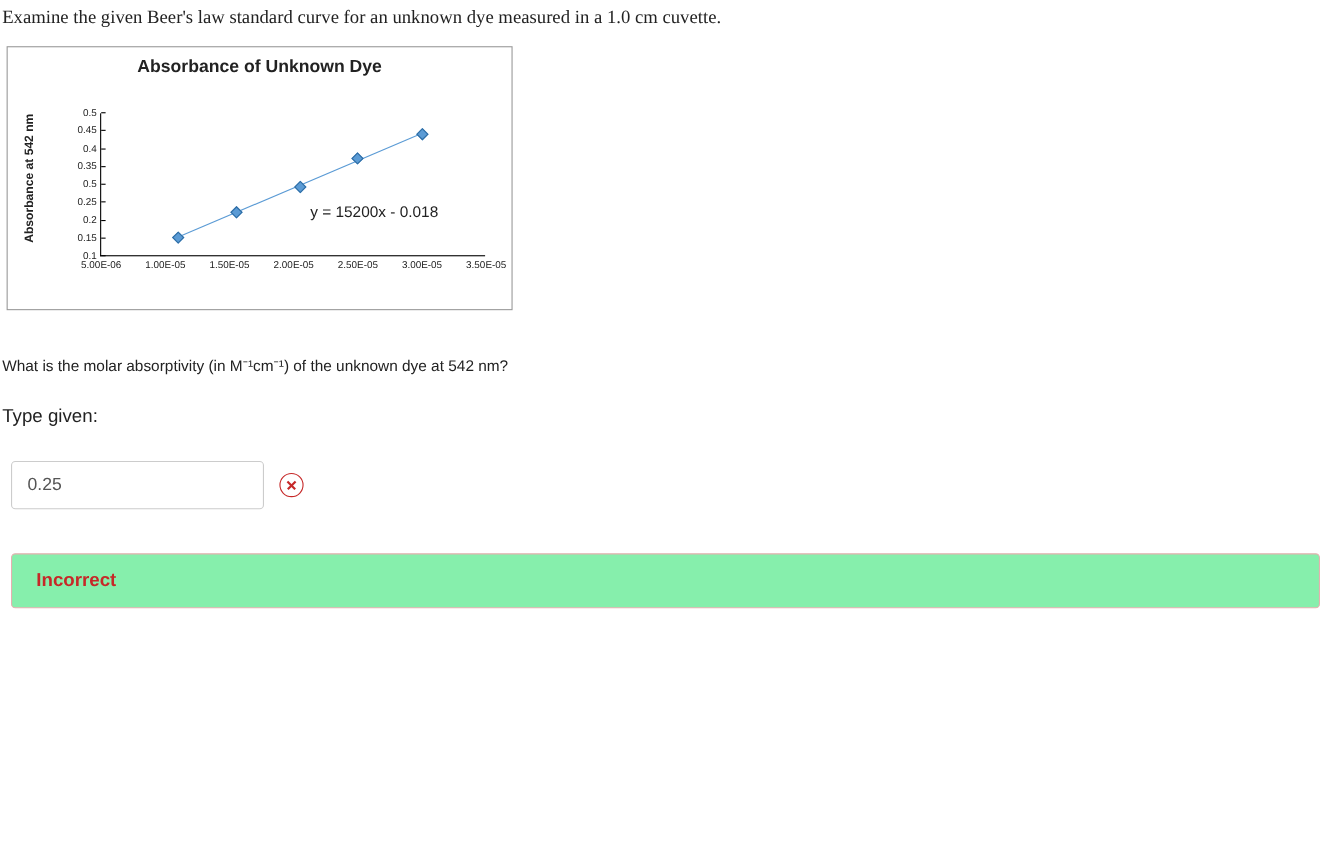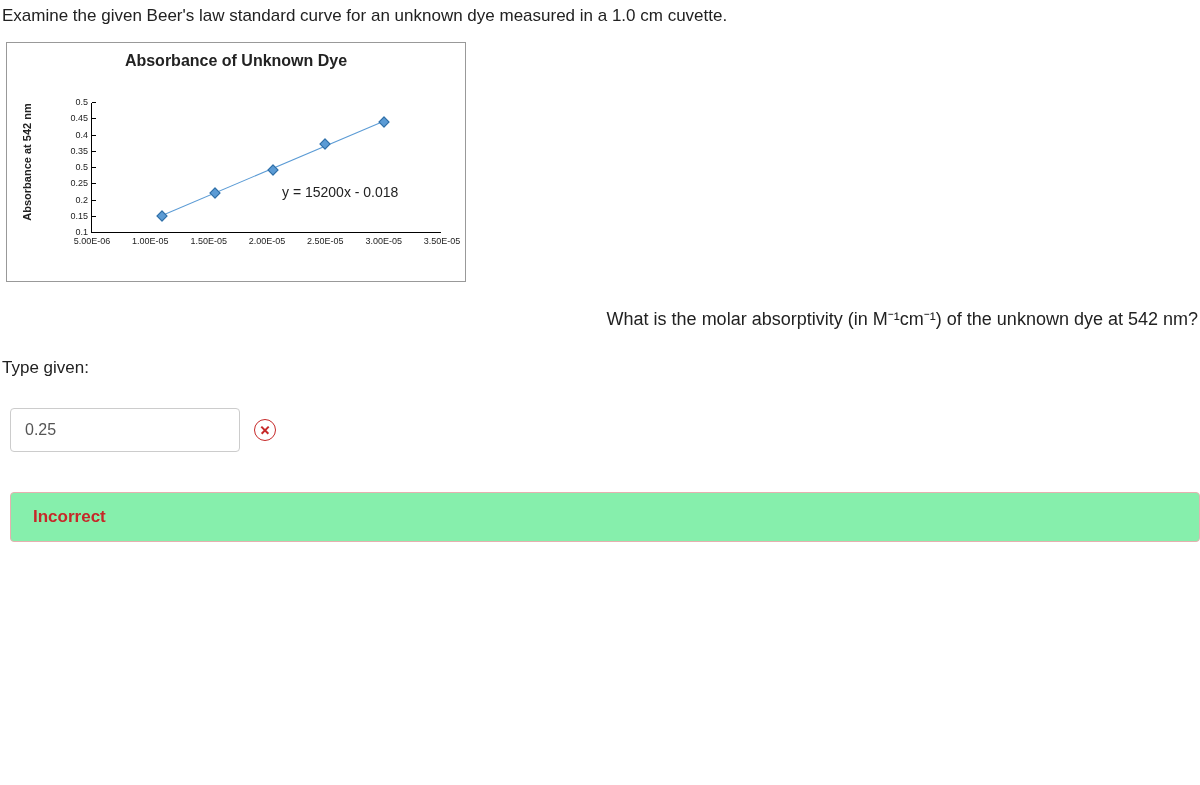--- a/index.html
+++ b/index.html
@@ -6,27 +6,27 @@
   body {
     font-family: Arial, Helvetica, sans-serif;
     font-size: 16px;
     color: #222;
     background: #fff;
     width: 1200px;
     height: 785px;
     padding: 6px 2px;
     position: relative;
   }
-  .prompt-text { font-size: 17px; color: #222; margin-bottom: 16px; }
+  .prompt-text { font-size: 17px; color: #222; margin-bottom: 16px; font-family: Liberation Serif, serif; }
   .chart-box {
     border: 1px solid #999;
     width: 460px;
     height: 240px;
     position: relative;
-    margin-bottom: 24px;
+    margin-bottom: 40px;
     margin-left: 4px;
   }
   .chart-title {
     position: absolute;
     top: 8px; left: 0; right: 0;
     text-align: center;
     font-weight: bold;
     font-size: 16px;
     line-height: 1.25;
   }
@@ -89,21 +89,21 @@
     background: #5b9bd5;
     height: 1px;
     transform-origin: left center;
   }
   .equation {
     position: absolute;
     font-size: 14px;
     color: #222;
     white-space: nowrap;
   }
-  .question-text { font-size: 18px; margin-bottom: 28px; text-align: right; }
+  .question-text { font-size: 14px; margin-bottom: 28px; }
   .type-answer-label { font-size: 17px; margin-bottom: 30px; }
   .answer-row { display: flex; align-items: center; gap: 14px; margin-bottom: 40px; margin-left: 8px; }
   .answer-input {
     width: 230px;
     height: 44px;
     border: 1px solid #ccc;
     border-radius: 4px;
     padding: 0 14px;
     font-size: 16px;
     color: #555;

